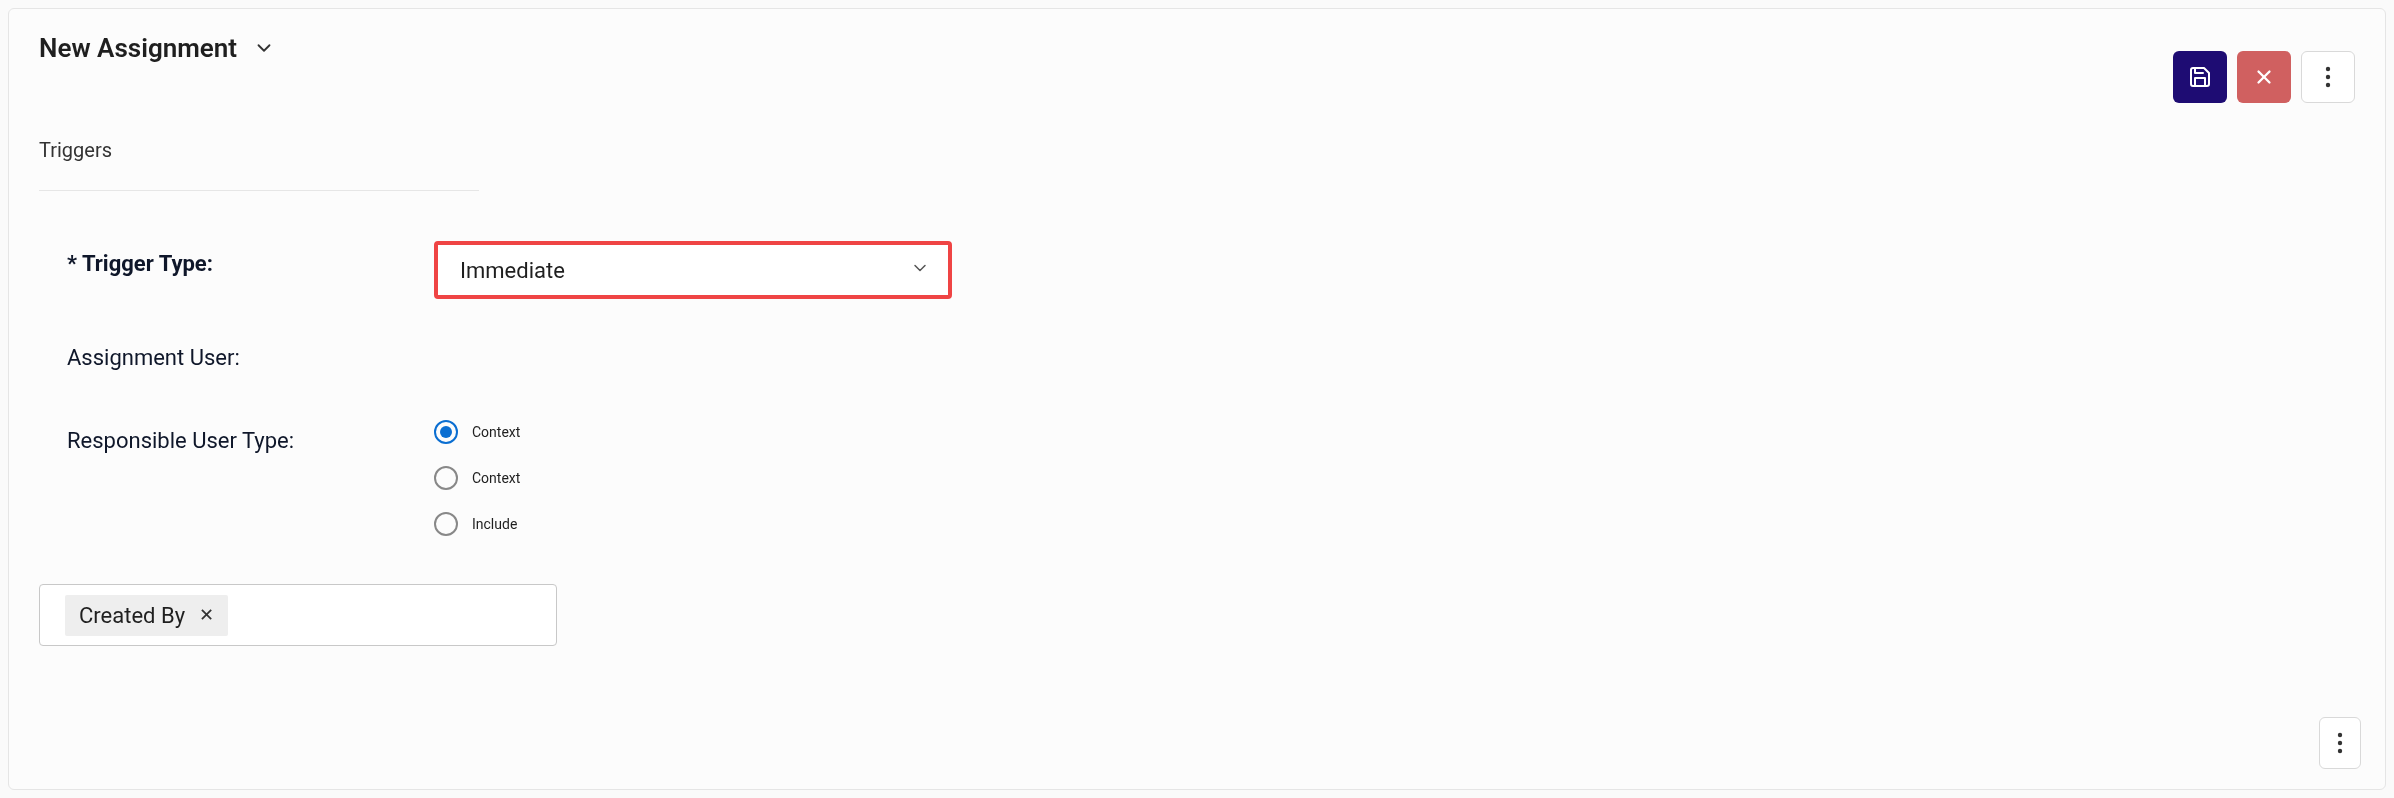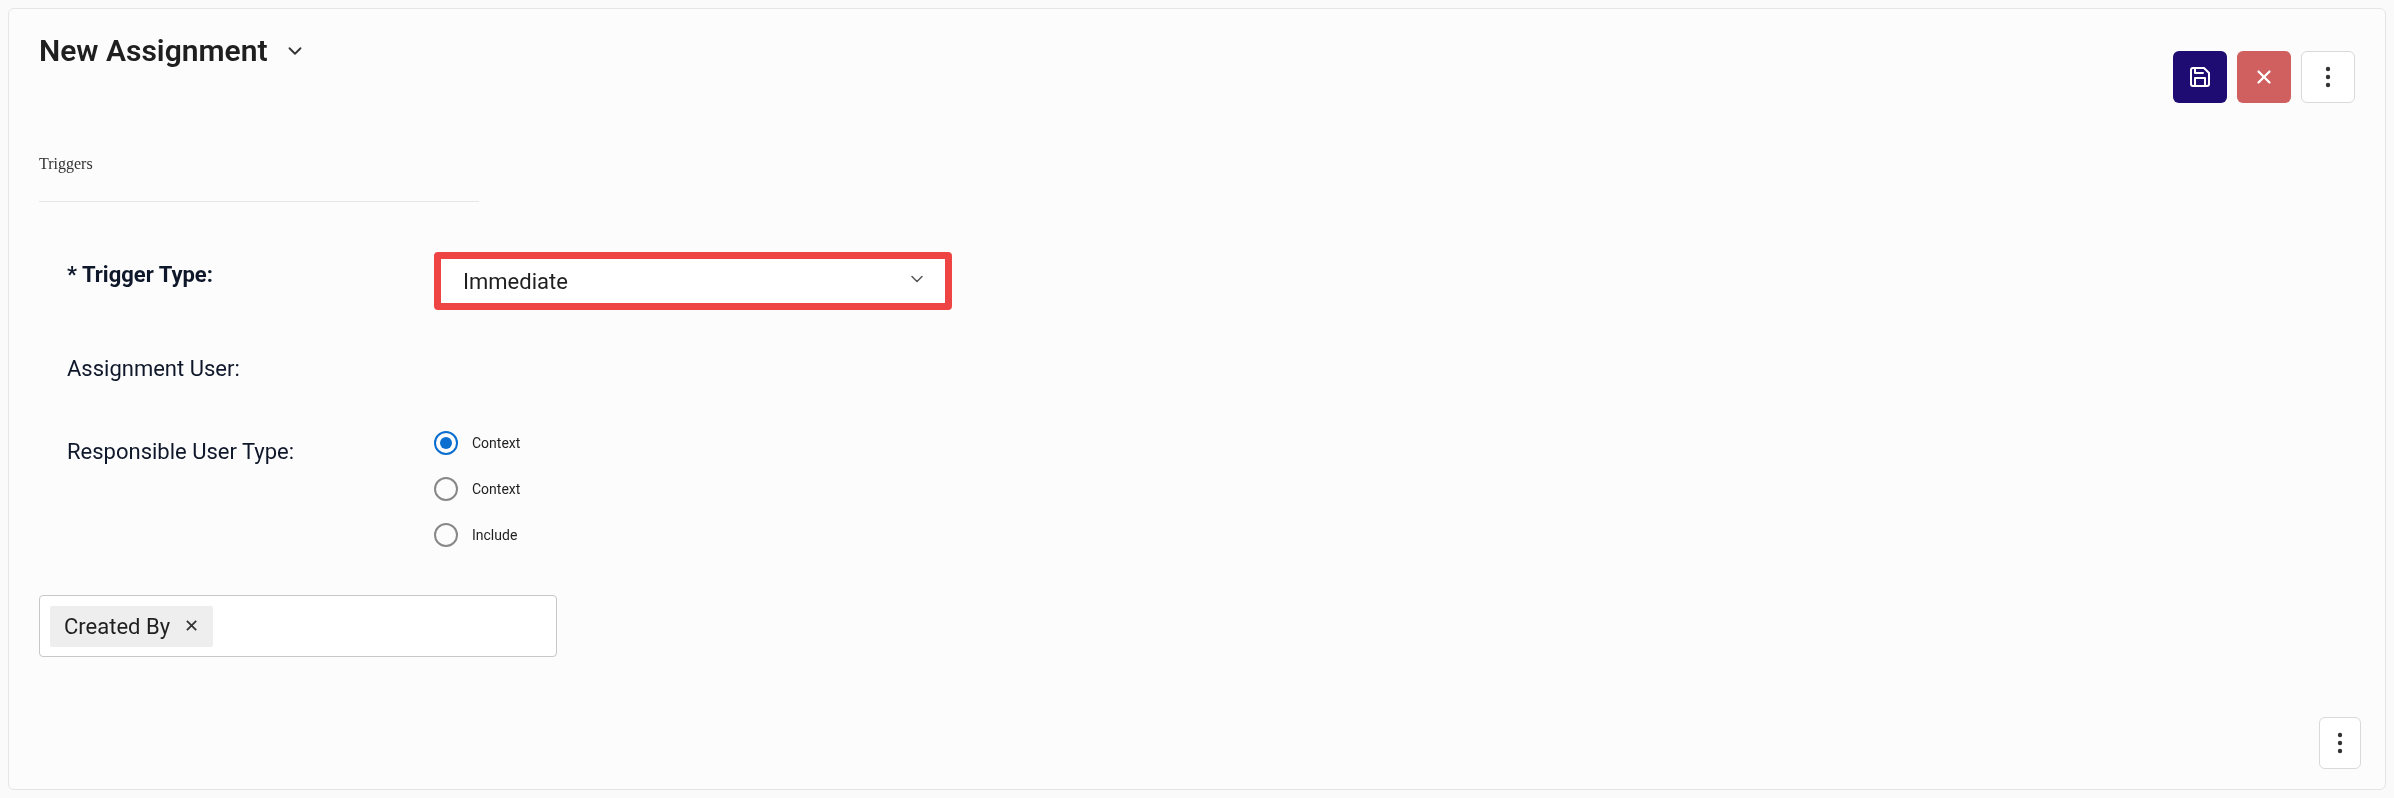--- a/index.html
+++ b/index.html
@@ -23,21 +23,21 @@
     display: flex;
     align-items: flex-start;
     justify-content: space-between;
   }
   .title-block {
     display: flex;
     align-items: center;
     gap: 14px;
   }
   .page-title {
-    font-size: 30px;
+    font-size: 26px;
     font-weight: 600;
     color: #1f1f1f;
   }
   .chevron-down {
     width: 26px;
     height: 26px;
     display: flex;
     align-items: center;
     justify-content: center;
     cursor: pointer;
@@ -66,25 +66,24 @@
   .btn-close {
     background: #d06060;
   }
   .btn-close svg { stroke: #fff; }
   .btn-more, .btn-more-bottom {
     background: #fff;
     border: 1px solid #d9d9d9;
   }
   .btn-more svg, .btn-more-bottom svg { fill: #333; }
   .section-title {
-    font-size: 16px;
+    font-size: 20px;
     color: #333;
-    margin-top: 52px;
+    margin-top: 35px;
     font-weight: 400;
-    font-family: Liberation Serif, serif;
   }
   .divider {
     border: none;
     border-top: 1px solid #e6e6e6;
     margin-top: 28px;
     width: 440px;
   }
   .form {
     margin-top: 50px;
   }
@@ -103,21 +102,21 @@
   }
   .form-label.bold { font-weight: 700; }
   .form-control {
     flex: 0 0 auto;
   }
   .select {
     position: relative;
     width: 518px;
     height: 58px;
     background: #fff;
-    border: 7px solid #ef4444;
+    border: 4px solid #ef4444;
     border-radius: 4px;
     display: flex;
     align-items: center;
     padding: 0 22px;
     cursor: pointer;
   }
   .select-value {
     font-size: 22px;
     color: #1f1f1f;
   }
@@ -180,20 +179,21 @@
   }
   .tag {
     background: #eeeeee;
     border-radius: 2px;
     display: flex;
     align-items: center;
     gap: 14px;
     padding: 8px 14px;
     font-size: 22px;
     color: #1f1f1f;
+    margin-left: 15px;
   }
   .tag-remove {
     font-size: 18px;
     color: #333;
     cursor: pointer;
     line-height: 1;
   }
   .btn-more-bottom {
     position: absolute;
     right: 24px;

